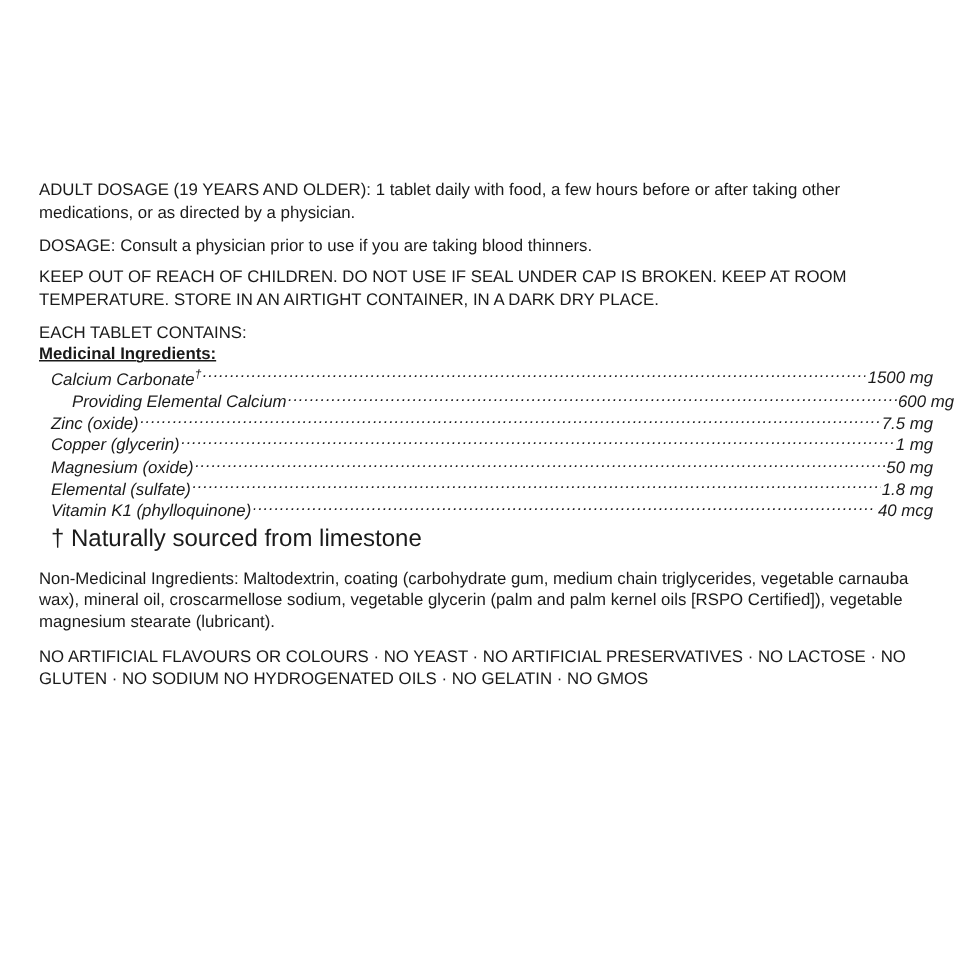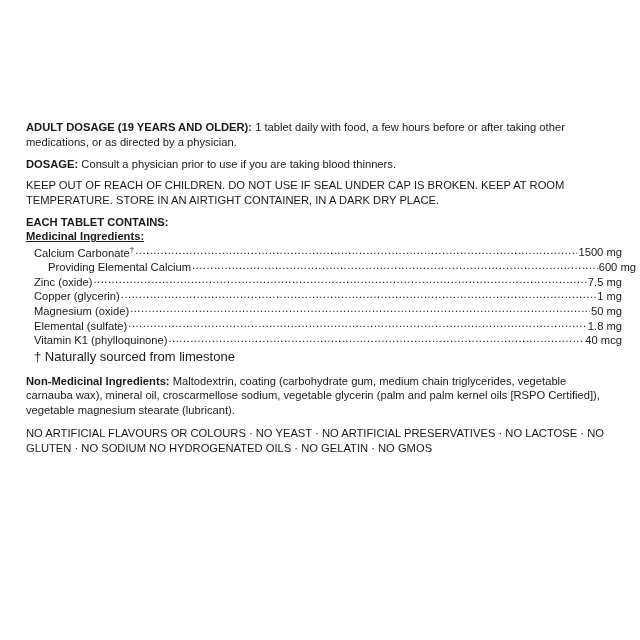--- a/index.html
+++ b/index.html
@@ -19,34 +19,35 @@
     left: 26px;
     top: 120px;
     width: 588px;
     font-size: 11.2px;
     line-height: 1.30;
   }
   .block {
     margin-bottom: 7px;
   }
   b, .bold {
-    font-weight: bold;
+    font-weight: normal;
   }
   .sub-head {
     font-weight: bold;
     margin-bottom: 1px;
     text-decoration: underline;
   }
   
   .row {
     display: flex;
-    align-items: center;
+    align-items: flex-start;
     width: 100%;
     white-space: nowrap;
     line-height: 1.30;
+    font-style: italic;
   }
   .row .nm {
     flex: 0 0 auto;
   }
   .row .dots {
     flex: 1 1 auto;
     overflow: hidden;
     margin: 0 1px;
     position: relative;
     height: 1em;
@@ -63,21 +64,21 @@
     flex: 0 0 auto;
     text-align: right;
   }
   .indent1 {
     padding-left: 8px;
   }
   .indent2 {
     padding-left: 22px;
   }
   .footnote {
-    font-size: 13px;
+    font-size: 16px;
     margin-top: 1px;
   }
   .sup {
     font-size: 8px;
     vertical-align: super;
   }
   .nonmed {
     margin-top: 8px;
     line-height: 1.33;
   }

